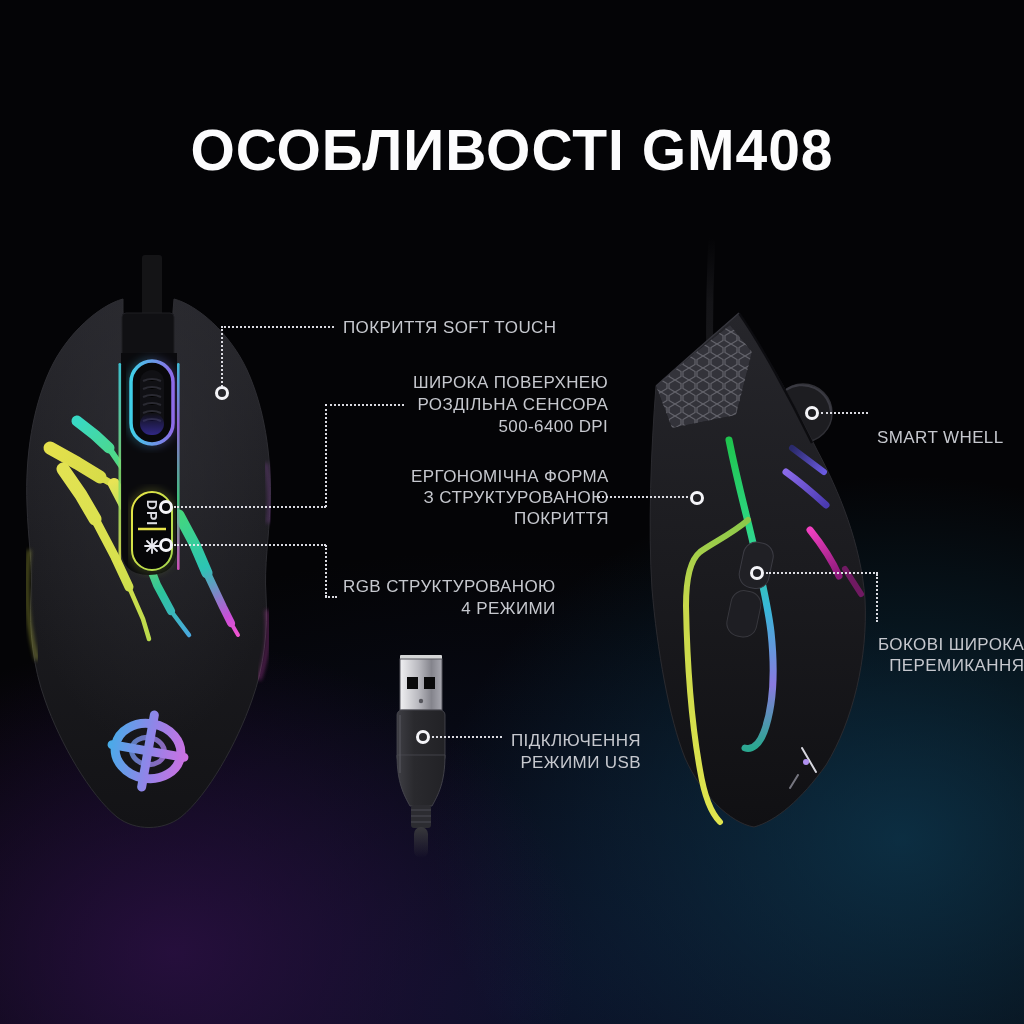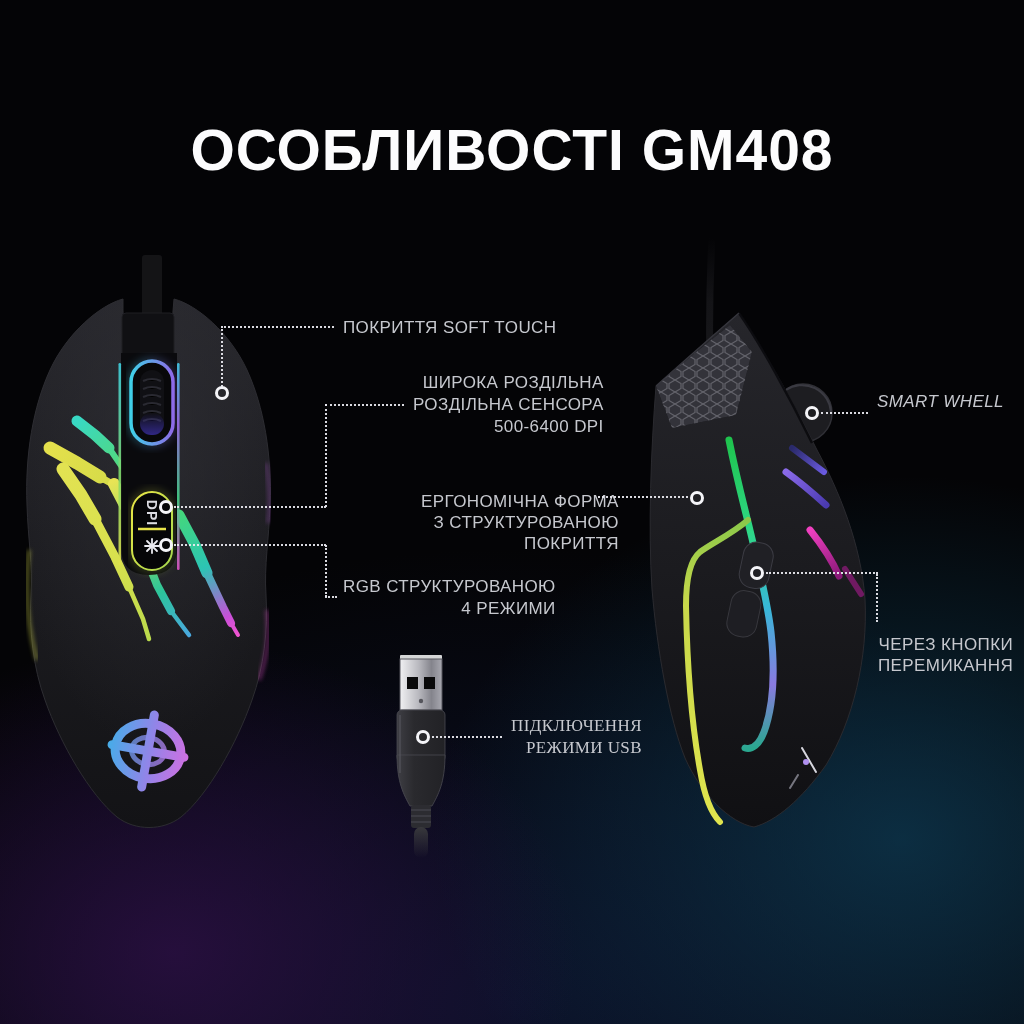--- a/index.html
+++ b/index.html
@@ -299,28 +299,28 @@
     <div class="dot-h" style="left:221px;top:326px;width:113px;"></div>
     <div class="co-label" style="left:343px;top:317px;">ПОКРИТТЯ SOFT TOUCH</div>
   </div>
 
   <div>
     <div class="marker" style="left:159px;top:500px;"></div>
     <div class="dot-h" style="left:174px;top:506px;width:152px;"></div>
     <div class="dot-v" style="left:325px;top:404px;height:103px;"></div>
     <div class="dot-h" style="left:325px;top:404px;width:79px;"></div>
     <div class="co-label lh22" style="left:413px;top:372px;">
-      <div>ШИРОКА РОЗДІЛЬНА</div>
+      <div>ШИРОКА ПОВЕРХНЕЮ</div>
       <div>РОЗДІЛЬНА СЕНСОРА</div>
       <div>500-6400 DPI</div>
     </div>
   </div>
 
   <div>
-    <div class="co-label" style="left:421px;top:466px;margin-top:25px;">
+    <div class="co-label" style="left:411px;top:466px;">
       <div>ЕРГОНОМІЧНА ФОРМА</div>
       <div>З СТРУКТУРОВАНОЮ</div>
       <div>ПОКРИТТЯ</div>
     </div>
     <div class="dot-h" style="left:598px;top:496px;width:90px;"></div>
     <div class="marker" style="left:690px;top:491px;"></div>
   </div>
 
   <div>
     <div class="marker" style="left:159px;top:538px;"></div>
@@ -329,35 +329,35 @@
     <div class="dot-h" style="left:325px;top:596px;width:12px;"></div>
     <div class="co-label lh22" style="left:343px;top:576px;">
       <div>RGB СТРУКТУРОВАНОЮ</div>
       <div>4 РЕЖИМИ</div>
     </div>
   </div>
 
   <div>
     <div class="marker" style="left:416px;top:730px;"></div>
     <div class="dot-h" style="left:432px;top:736px;width:70px;"></div>
-    <div class="co-label lh22" style="left:511px;top:715px;font-family:Liberation Serif, serif;">
+    <div class="co-label lh22" style="left:511px;top:730px;">
       <div>ПІДКЛЮЧЕННЯ</div>
       <div>РЕЖИМИ USB</div>
     </div>
   </div>
 
   <div>
     <div class="marker" style="left:805px;top:406px;"></div>
     <div class="dot-h" style="left:821px;top:412px;width:47px;"></div>
-    <div class="co-label" style="left:877px;top:391px;font-style:italic;">SMART WHELL</div>
+    <div class="co-label" style="left:877px;top:427px;">SMART WHELL</div>
   </div>
 
   <div>
     <div class="marker" style="left:750px;top:566px;"></div>
     <div class="dot-h" style="left:766px;top:572px;width:112px;"></div>
     <div class="dot-v" style="left:876px;top:574px;height:48px;"></div>
     <div class="co-label" style="left:878px;top:634px;">
-      <div>ЧЕРЕЗ КНОПКИ</div>
+      <div>БОКОВІ ШИРОКА</div>
       <div>ПЕРЕМИКАННЯ</div>
     </div>
   </div>
 
 </div>
 
 </body></html>

